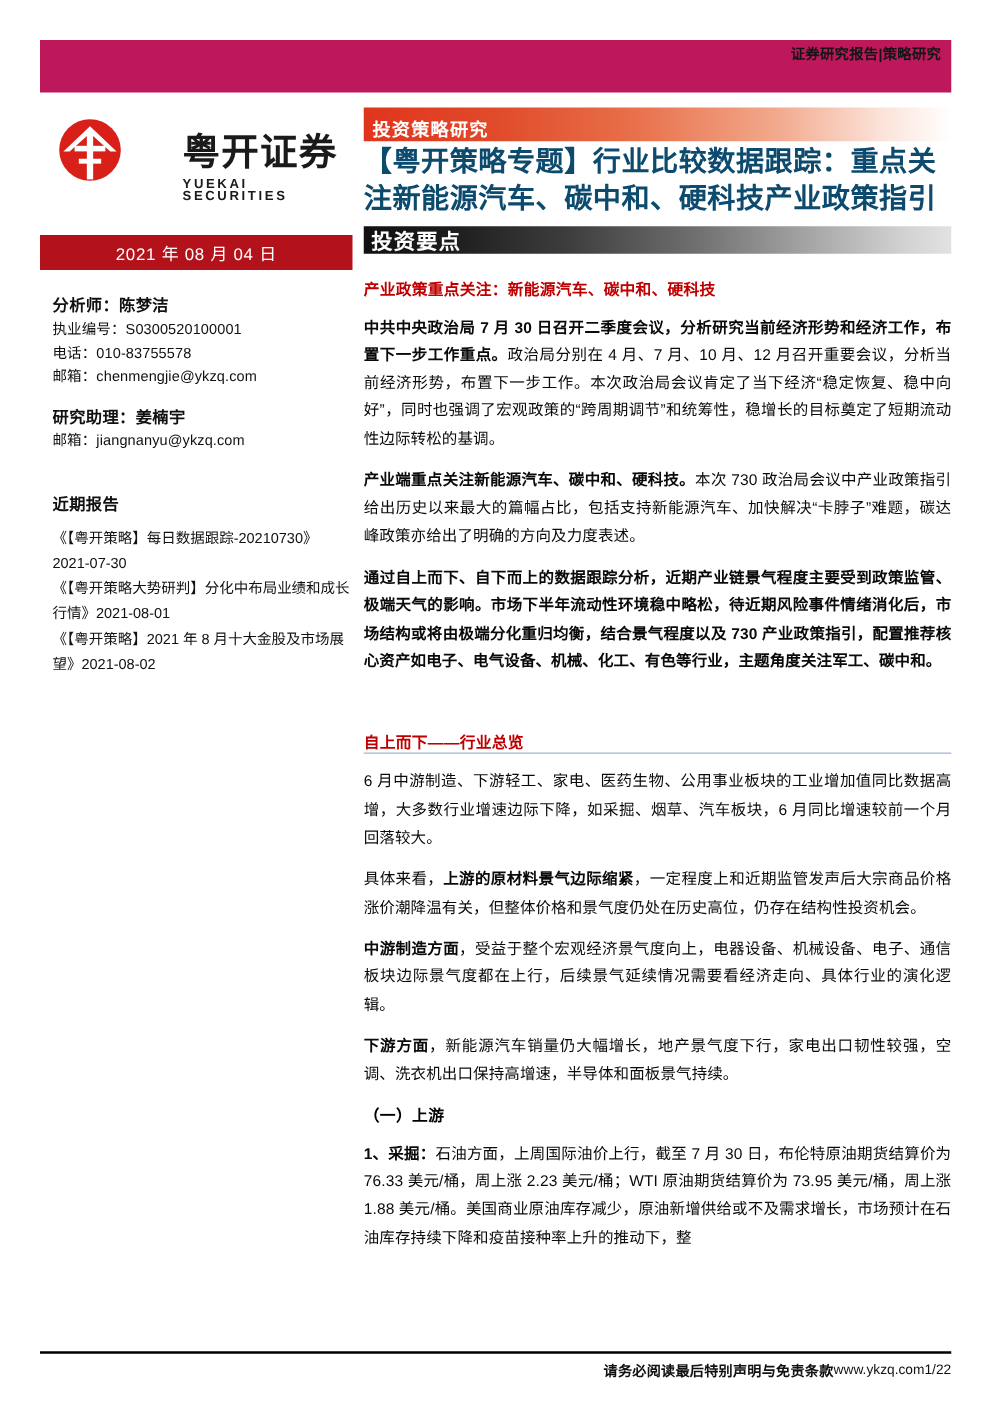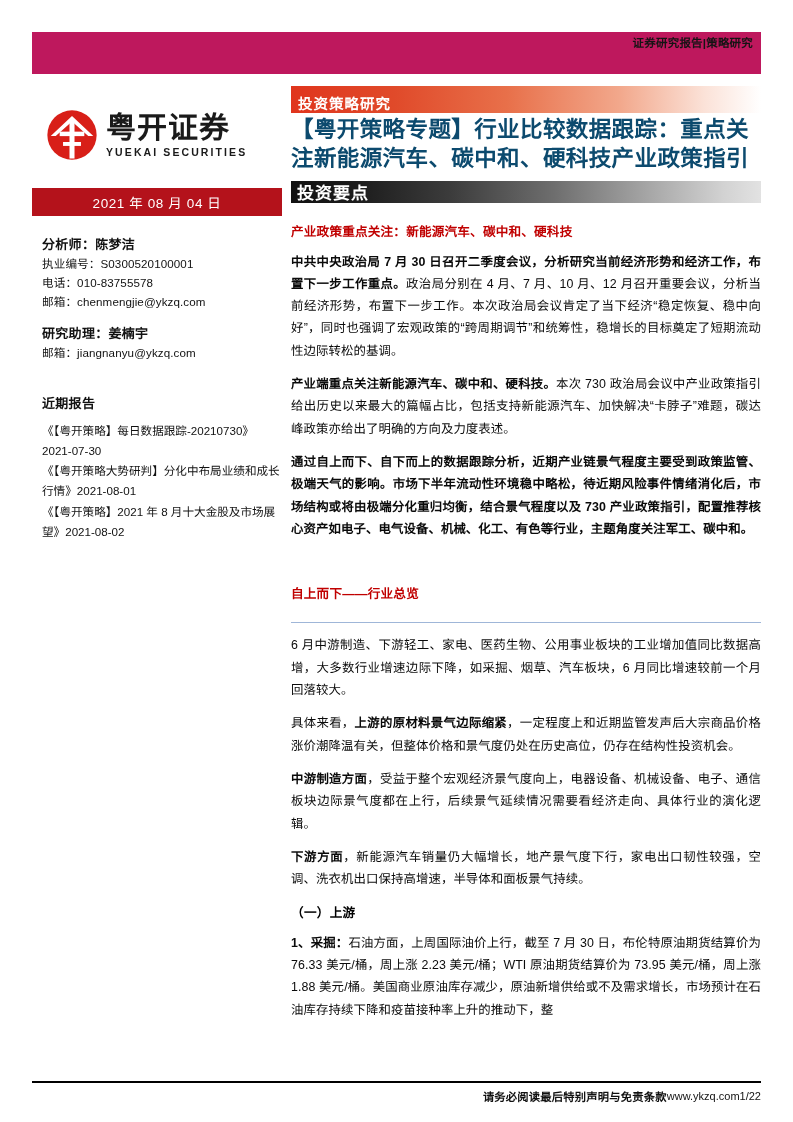--- a/index.html
+++ b/index.html
@@ -39,23 +39,23 @@
   
   .left-col {
     position: absolute;
     left: 32px;
     top: 92px;
     width: 250px;
   }
   .logo-block {
     height: 86px;
     display: flex;
-    align-items: center;
     padding-left: 12px;
     box-sizing: border-box;
+    gap: 40px;
   }
   .logo-mark {
     width: 56px;
     height: 56px;
     flex: 0 0 56px;
     margin-right: 6px;
   }
   .logo-words {
     display: flex;
     flex-direction: column;
@@ -172,21 +172,21 @@
   .sec-head {
     color: #c00000;
     font-weight: bold;
     font-size: 12.6px;
     letter-spacing: 0.2px;
     margin-bottom: 11px;
     margin-top: 2px;
   }
   .sec-head.underline {
     border-bottom: 1px solid #9fb6d8;
-    padding-bottom: 20px;
+    padding-bottom: 0;
     margin-top: 43px;
   }
   p.para {
     margin: 0 0 11px 0;
     font-size: 12.4px;
     line-height: 1.80;
     text-align: justify;
     text-justify: inter-ideograph;
     letter-spacing: 0.1px;
     color: #0a0a0a;

